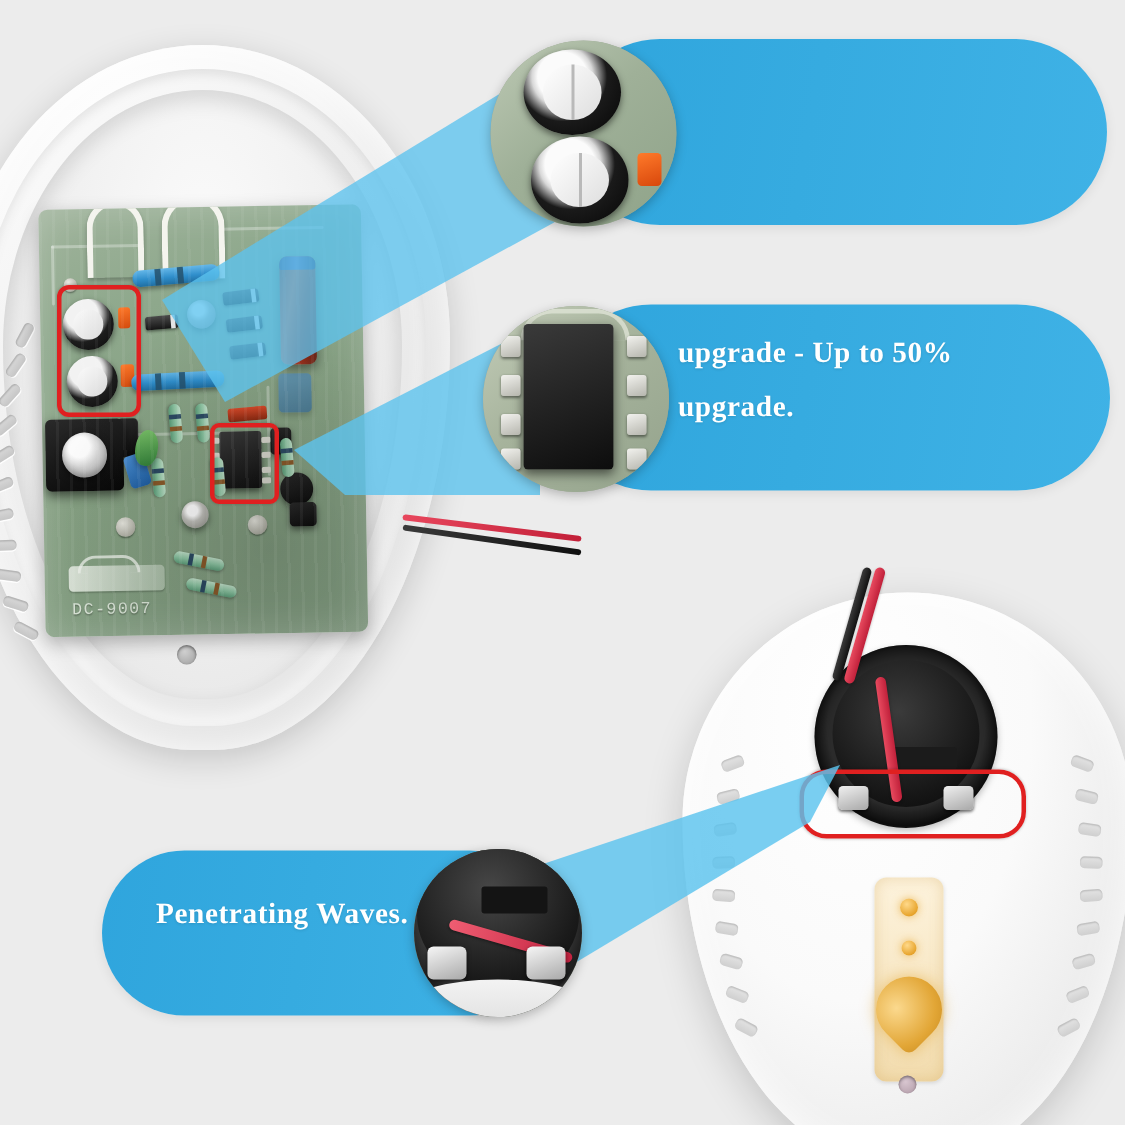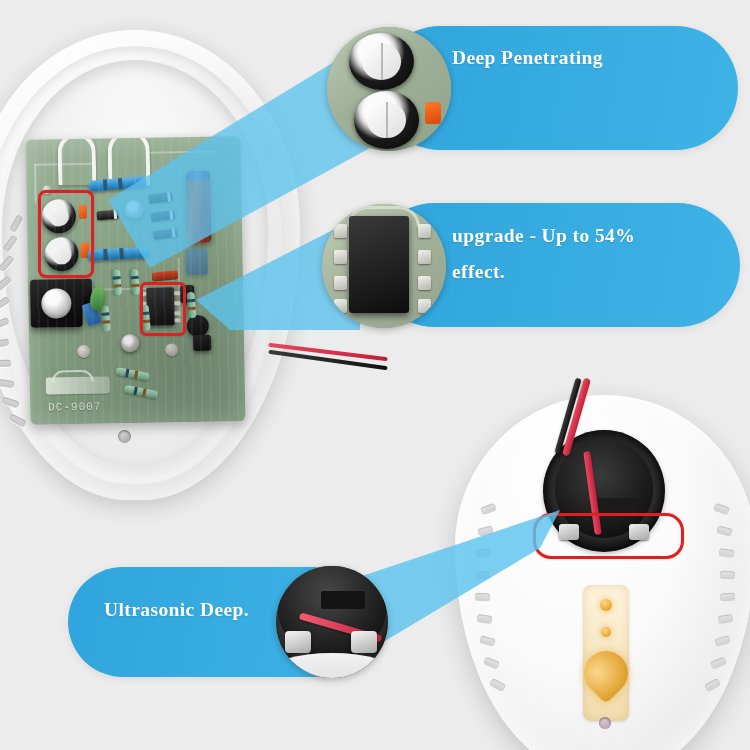--- a/index.html
+++ b/index.html
@@ -374,37 +374,36 @@
     <polygon points="108,200 370,40 370,148 150,268" fill="#5cc3ee" opacity="0.78"></polygon>
 
     <polygon points="196,300 360,216 360,330 230,330" fill="#5cc3ee" opacity="0.80"></polygon>
 
     <polygon points="560,510 350,580 350,662 540,548" fill="#5cc3ee" opacity="0.82"></polygon>
   </svg>
 
   <div class="callout">
     <div class="pill" style="left:378px;top:26px;width:360px;height:124px;"></div>
     <div class="pill-text" style="left:452px;top:40px;width:280px;font-size:19.5px;line-height:36px;">
-      <div>Deep Penetrating</div>
     </div>
     <div class="thumb" style="left:327px;top:27px;width:124px;height:124px;">
       <div class="thumb-inner">
         <div class="t1-bg"></div>
         <div class="t1-cap" style="left:18%;top:5%;width:52%;height:46%;"></div>
         <div class="t1-cap" style="left:22%;top:52%;width:52%;height:46%;"></div>
         <div class="t1-orange"></div>
       </div>
     </div>
   </div>
 
   <div class="callout">
     <div class="pill" style="left:372px;top:203px;width:368px;height:124px;"></div>
     <div class="pill-text" style="left:452px;top:218px;width:285px;font-size:19.5px;line-height:36px;">
-      <div>upgrade - Up to 54%</div>
-      <div>effect.</div>
+      <div>upgrade - Up to 50%</div>
+      <div>upgrade.</div>
     </div>
     <div class="thumb" style="left:322px;top:204px;width:124px;height:124px;">
       <div class="thumb-inner">
         <div class="t2-bg"></div>
         <div class="t2-arc"></div>
         <div class="t2-ic"></div>
         <div class="t2-pin" style="left:10%;top:16%"></div>
         <div class="t2-pin" style="left:10%;top:37%"></div>
         <div class="t2-pin" style="left:10%;top:58%"></div>
         <div class="t2-pin" style="left:10%;top:77%"></div>
@@ -412,21 +411,21 @@
         <div class="t2-pin" style="right:12%;top:37%"></div>
         <div class="t2-pin" style="right:12%;top:58%"></div>
         <div class="t2-pin" style="right:12%;top:77%"></div>
       </div>
     </div>
   </div>
 
   <div class="callout">
     <div class="pill" style="left:68px;top:567px;width:300px;height:110px;"></div>
     <div class="pill-text" style="left:104px;top:592px;width:220px;font-size:19.5px;line-height:35px;">
-      <div>Ultrasonic Deep.</div>
+      <div>Penetrating Waves.</div>
     </div>
     <div class="thumb" style="left:276px;top:566px;width:112px;height:112px;">
       <div class="thumb-inner">
         <div class="t3-bg"></div>
         <div class="t3-cone"></div>
         <div class="t3-tag"></div>
         <div class="t3-wire" style="left:20%;top:52%;width:76%;transform:rotate(16deg);"></div>
         <div class="t3-term" style="left:8%;top:58%;"></div>
         <div class="t3-term" style="right:10%;top:58%;"></div>
         <div class="t3-base"></div>

